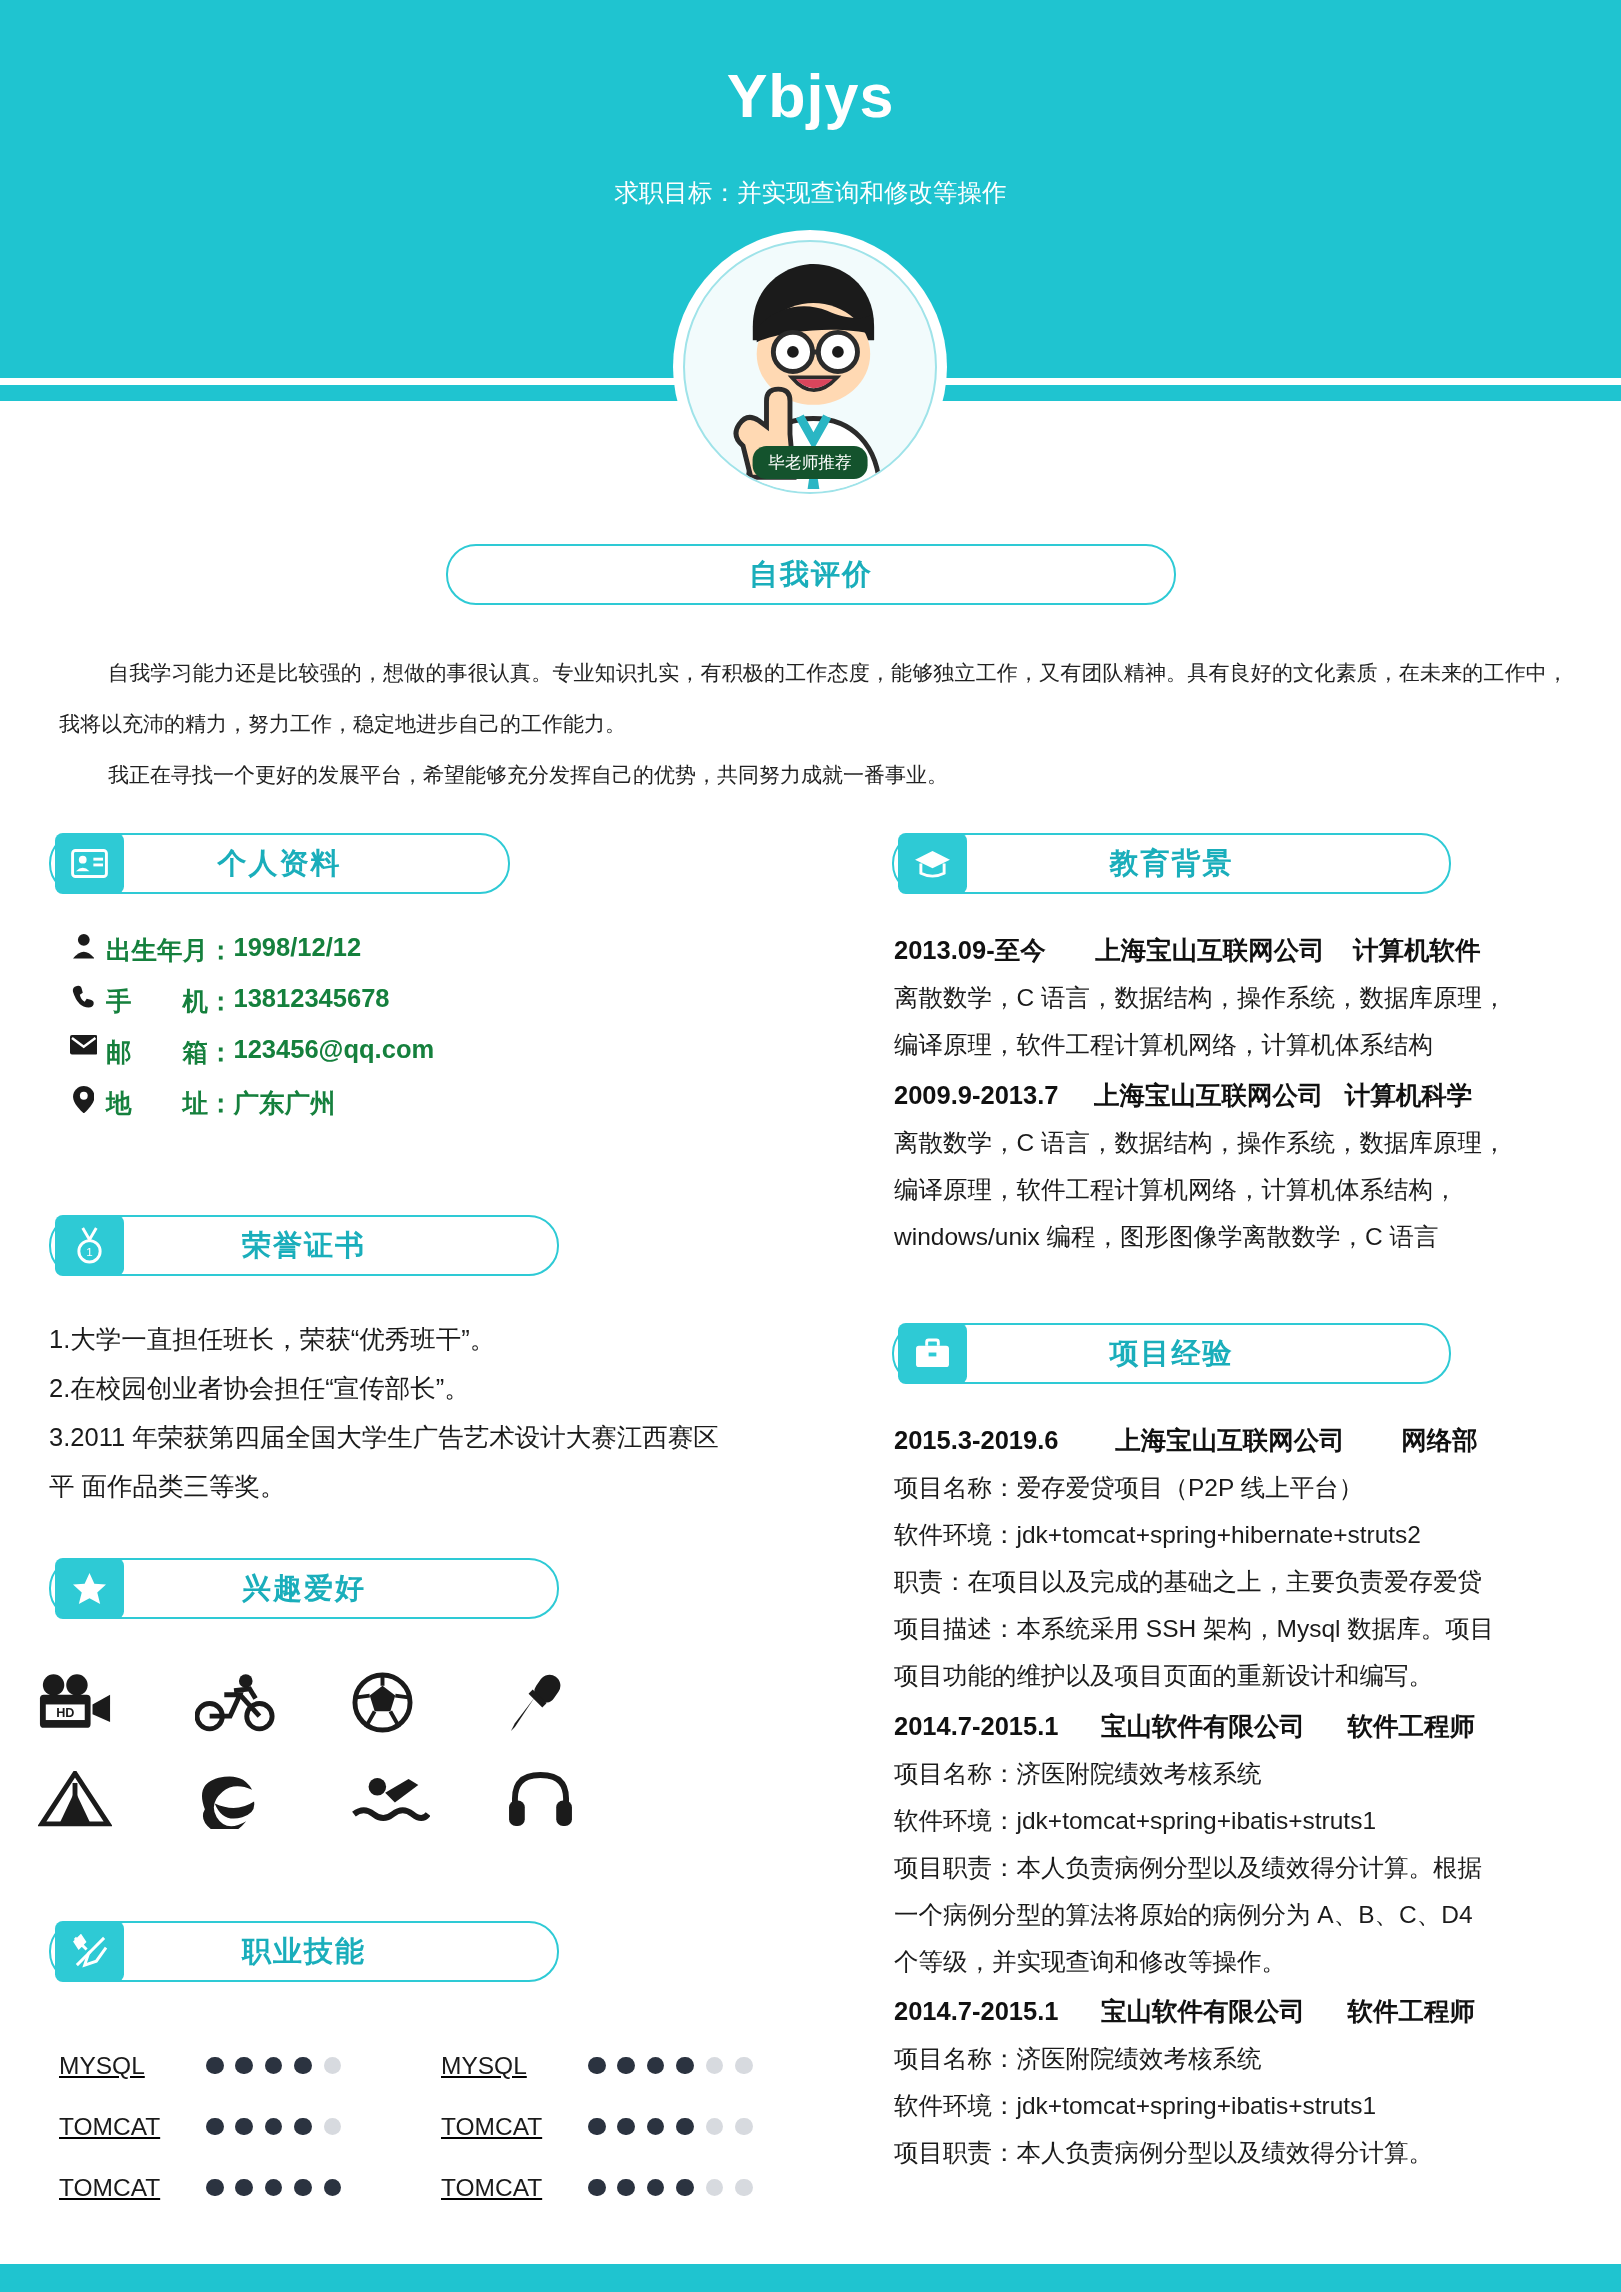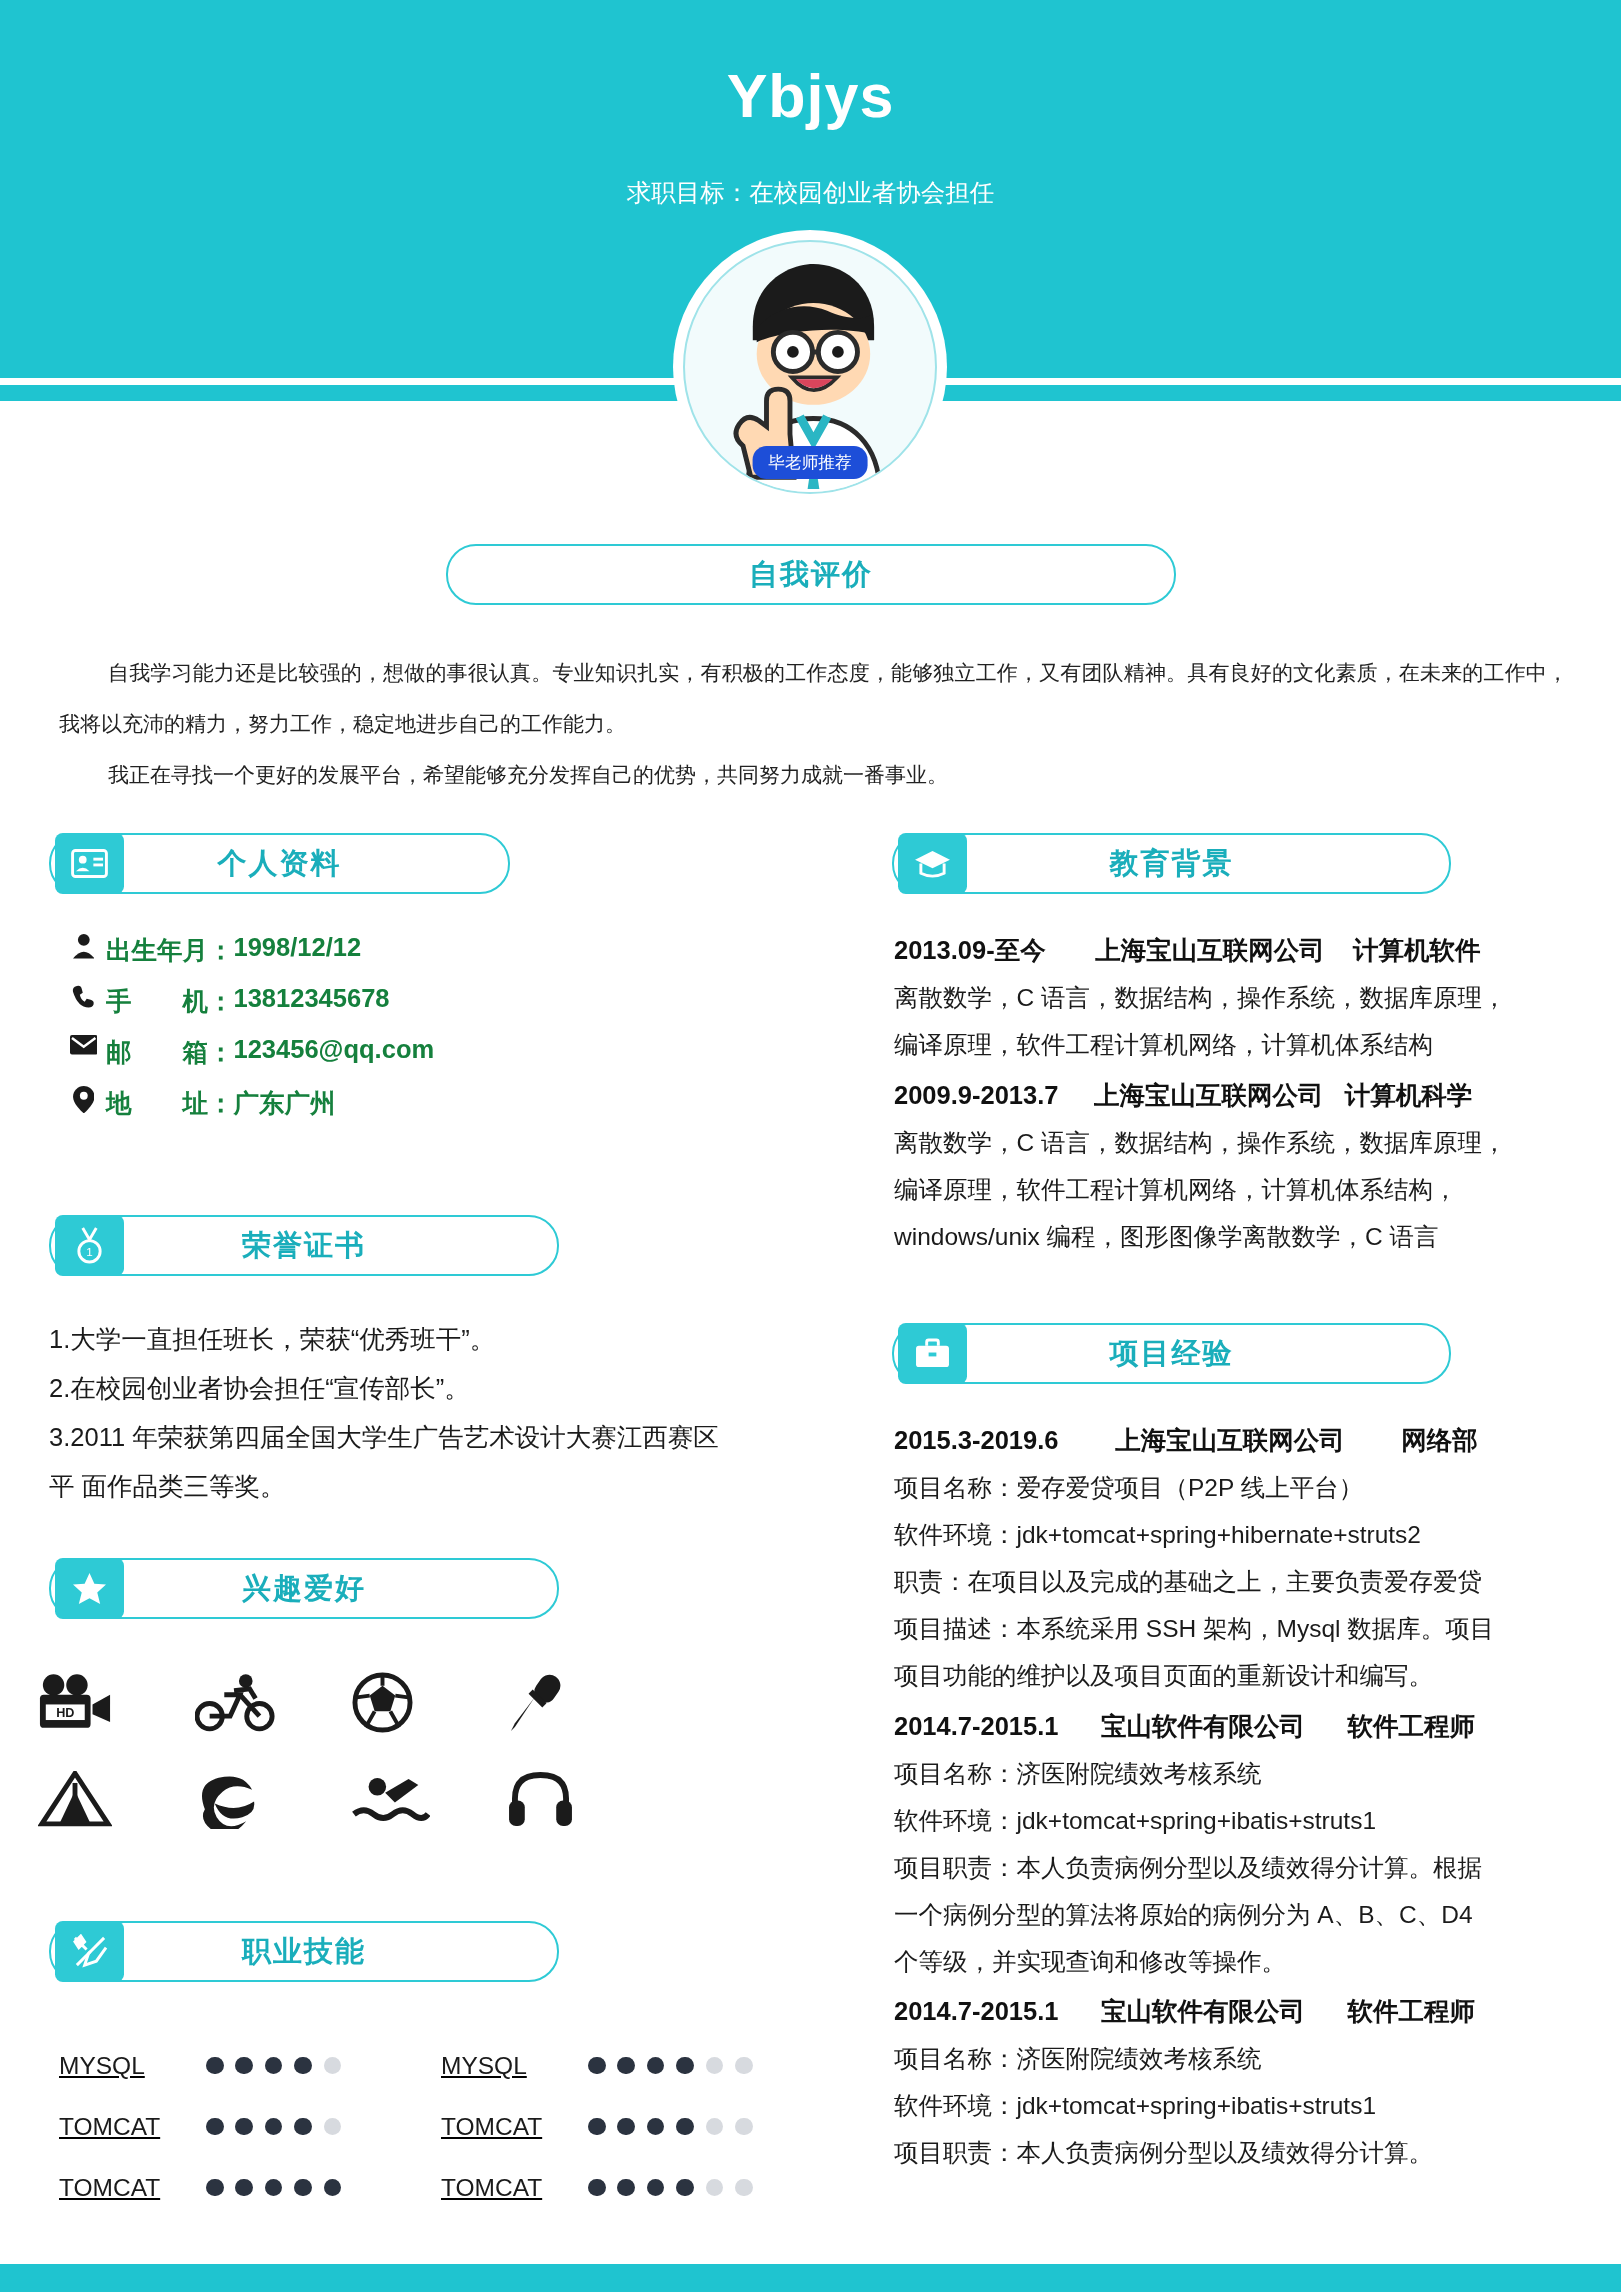--- a/index.html
+++ b/index.html
@@ -59,21 +59,21 @@
   .avatar-inner {
     position: absolute; inset: 9.8px;
     border-radius: 50%;
     background: #f2fbfc;
     border: 2.9px solid #9fe3e9;
     overflow: hidden;
   }
   .avatar-badge {
     position: absolute; bottom: 25.5px; left: 50%;
     transform: translateX(-50%);
-    background: #1d4ed8;
+    background: #14532d;
     color: #ffffff;
     font-size: 16.7px;
     padding: 4.9px 15.7px;
     border-radius: 13.7px;
     white-space: nowrap;
     z-index: 4;
   }
   .avatar-svg { position: absolute; top: 7.8px; left: 13.7px; }
 
   
@@ -225,21 +225,21 @@
     background: #1fc4d0;
   }
 </style>
 </head>
 <body>
 
 <div class="page">
 
   <div class="header">
     <div class="name">Ybjys</div>
-    <div class="objective">求职目标：在校园创业者协会担任</div>
+    <div class="objective">求职目标：并实现查询和修改等操作</div>
   </div>
   <div class="header-line1"></div>
   <div class="header-strip"></div>
 
   <div class="avatar-wrap">
     <div class="avatar-ring"></div>
     <div class="avatar-inner">
       <svg class="avatar-svg" width="227" height="245" viewBox="0 0 232 250">
 
         <path d="M56 78 C56 34 92 14 118 14 C146 14 180 34 180 78 L180 92 L56 92 Z" fill="#1b1b1b"></path>

